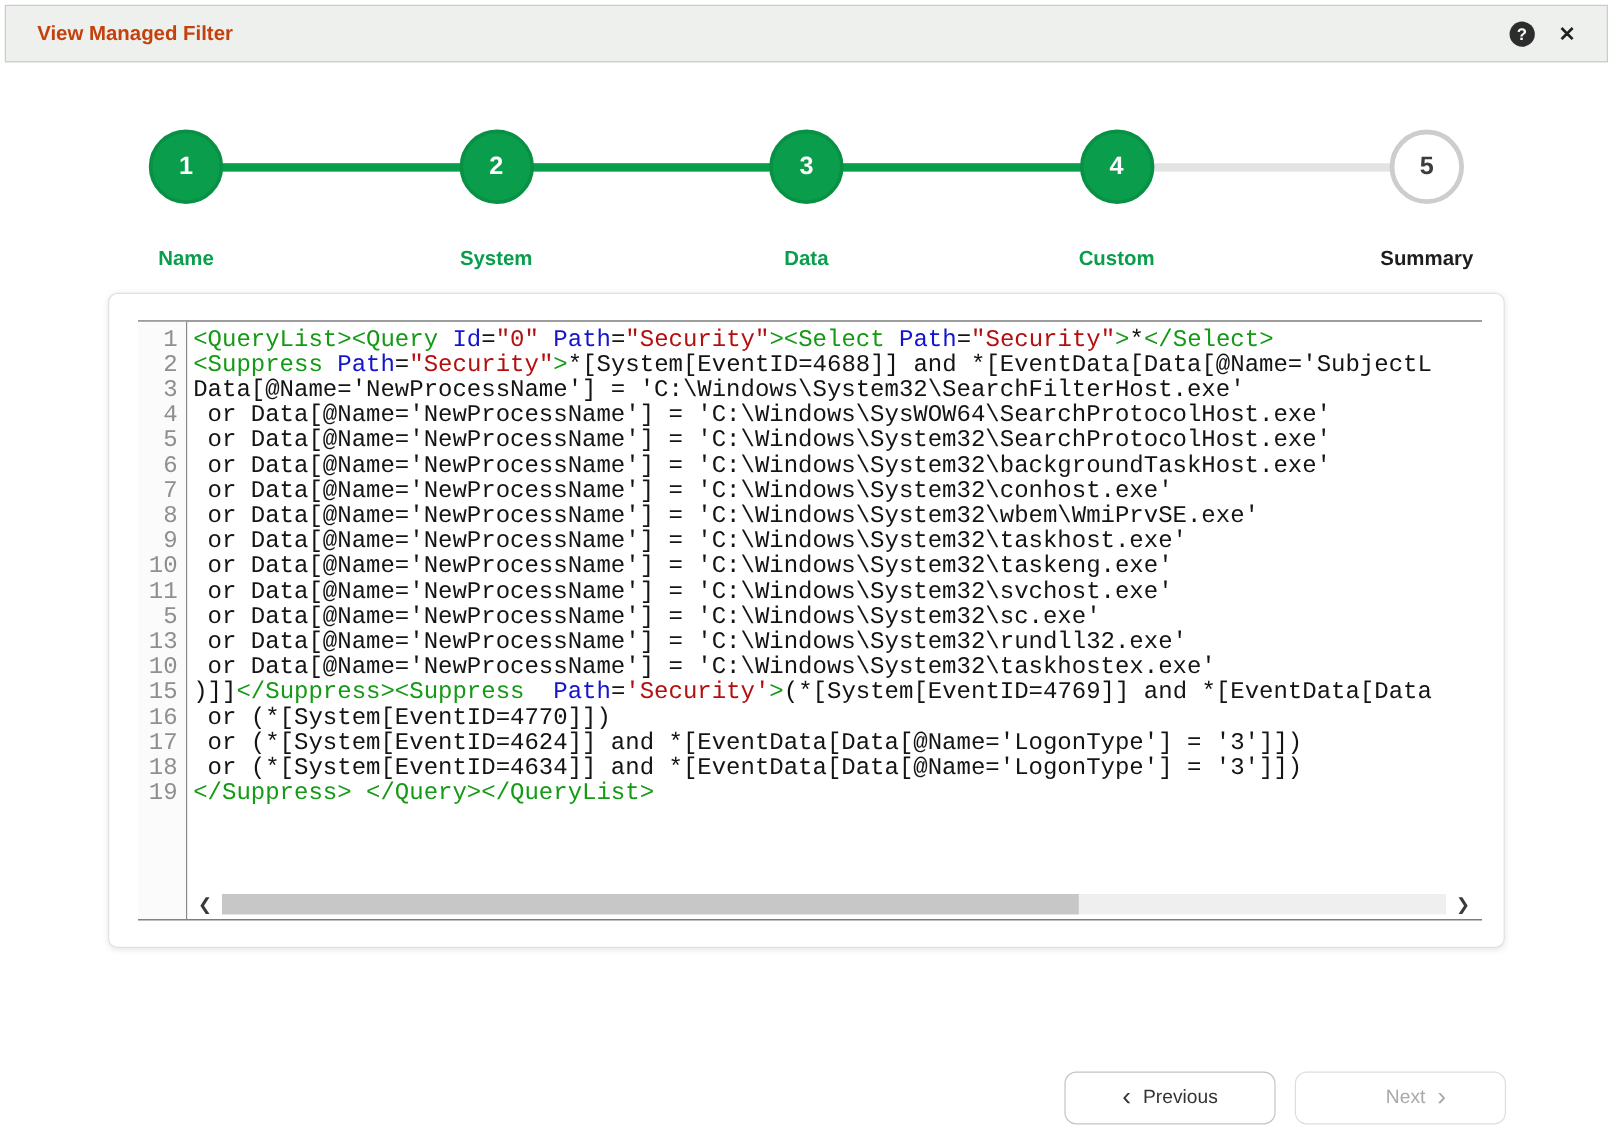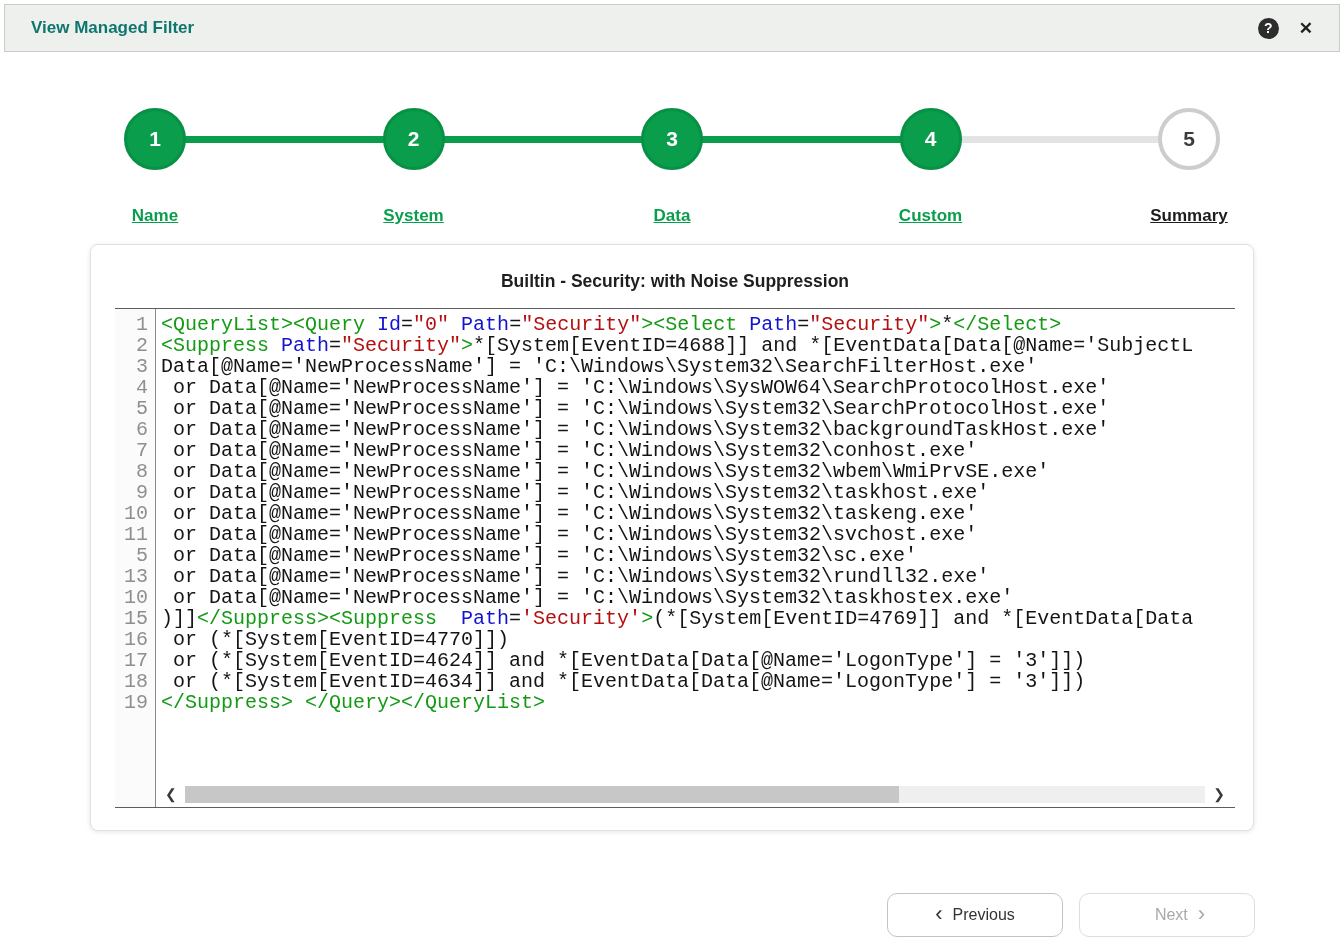--- a/index.html
+++ b/index.html
@@ -19,21 +19,21 @@
     height: 48px;
     background: #eef0ee;
     border: 1px solid #c9cdc9;
     display: flex;
     align-items: center;
     padding: 0 26px;
   }
   .titlebar h1 {
     font-size: 17px;
     font-weight: bold;
-    color: #0f766e;
+    color: #c2410c;
     margin: 0;
   }
   .titlebar-actions {
     margin-left: auto;
     display: flex;
     align-items: center;
     gap: 20px;
   }
   .help-icon {
     width: 21px; height: 21px;
@@ -99,21 +99,20 @@
   .circle.pending {
     background: #ffffff;
     border: 4px solid var(--step-pending-border, #cdcdcd);
     color: #3c3c3c;
   }
   .step-label {
     margin-top: 36px;
     font-size: 17px;
     font-weight: bold;
     white-space: nowrap;
-    text-decoration: underline;
   }
   .step-label.green { color: var(--accent-green, #0a9e4c); }
   .step-label.dark  { color: #1d1d1d; text-align: right; }
 
   
   .card {
     width: 1164px;
     margin: 18px auto 0 auto;
     background: #ffffff;
     border: 1px solid #e1e1e1;
@@ -267,21 +266,20 @@
       <div class="circle done">4</div>
       <div class="step-label green">Custom</div>
     </div>
     <div class="step">
       <div class="circle pending">5</div>
       <div class="step-label dark">Summary</div>
     </div>
   </div>
 
   <div class="card">
-    <div class="card-title">Builtin - Security: with Noise Suppression</div>
 
     <div class="code-panel">
       <div class="gutter">
           <div class="code-line">1</div>
           <div class="code-line">2</div>
           <div class="code-line">3</div>
           <div class="code-line">4</div>
           <div class="code-line">5</div>
           <div class="code-line">6</div>
           <div class="code-line">7</div>

